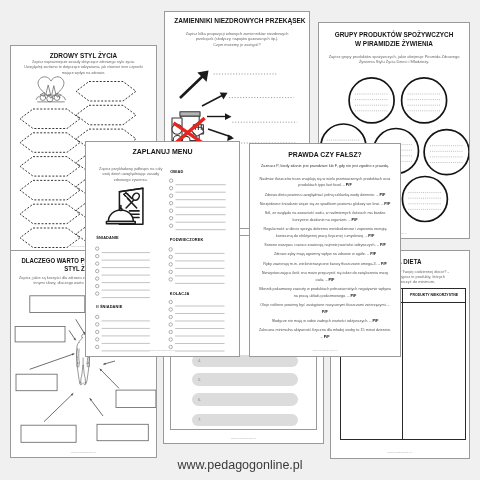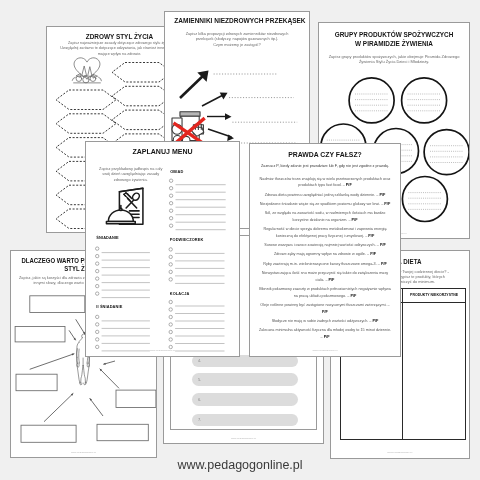--- a/index.html
+++ b/index.html
@@ -6,21 +6,21 @@
   body{width:480px;height:480px;background:#f0f0f0;font-family:"Liberation Sans",sans-serif;overflow:hidden;position:relative;}
   .stage{position:absolute;left:0;top:0;width:480px;height:480px;}
   .sheet{position:absolute;background:#fff;border:1px solid #9a9a9a;box-sizing:border-box;overflow:hidden;}
   .title{font-weight:bold;text-align:center;color:#141414;transform:scaleX(0.87);}
   .sub{text-align:center;color:#6a6a6a;line-height:1.45;}
   .pfoot{position:absolute;left:0;right:0;text-align:center;color:#b5b5b5;}
   .pagefooter{position:absolute;left:0;right:0;bottom:8px;text-align:center;font-size:12.5px;color:#3a3a3a;}
   .chip{position:absolute;background:#dcdcdc;border-radius:9px;}
 
   
-  .s1{left:10px;top:26px;width:147px;height:207px;z-index:1;margin-left:36px;}
+  .s1{left:10px;top:45px;width:147px;height:207px;z-index:1;}
   .s1-title{position:absolute;left:0;right:0;top:5px;font-size:7.36px;}
   .s1-sub{position:absolute;left:4px;right:4px;top:13.5px;font-size:3.76px;line-height:5.8px;}
   .s1-icon{position:absolute;left:22px;top:27px;width:36px;height:31px;}
   .s1-foot{bottom:3px;font-size:2.5px;}
 
   
   .s2{left:164px;top:11px;width:146px;height:229px;z-index:2;}
   .s2-title{position:absolute;left:0px;right:0px;top:3.5px;font-size:7.5px;white-space:nowrap;}
   .s2-sub{position:absolute;left:6px;right:6px;top:18.5px;font-size:3.9px;line-height:5.8px;}
   .s2-art{position:absolute;left:0;top:0;width:146px;height:229px;}

